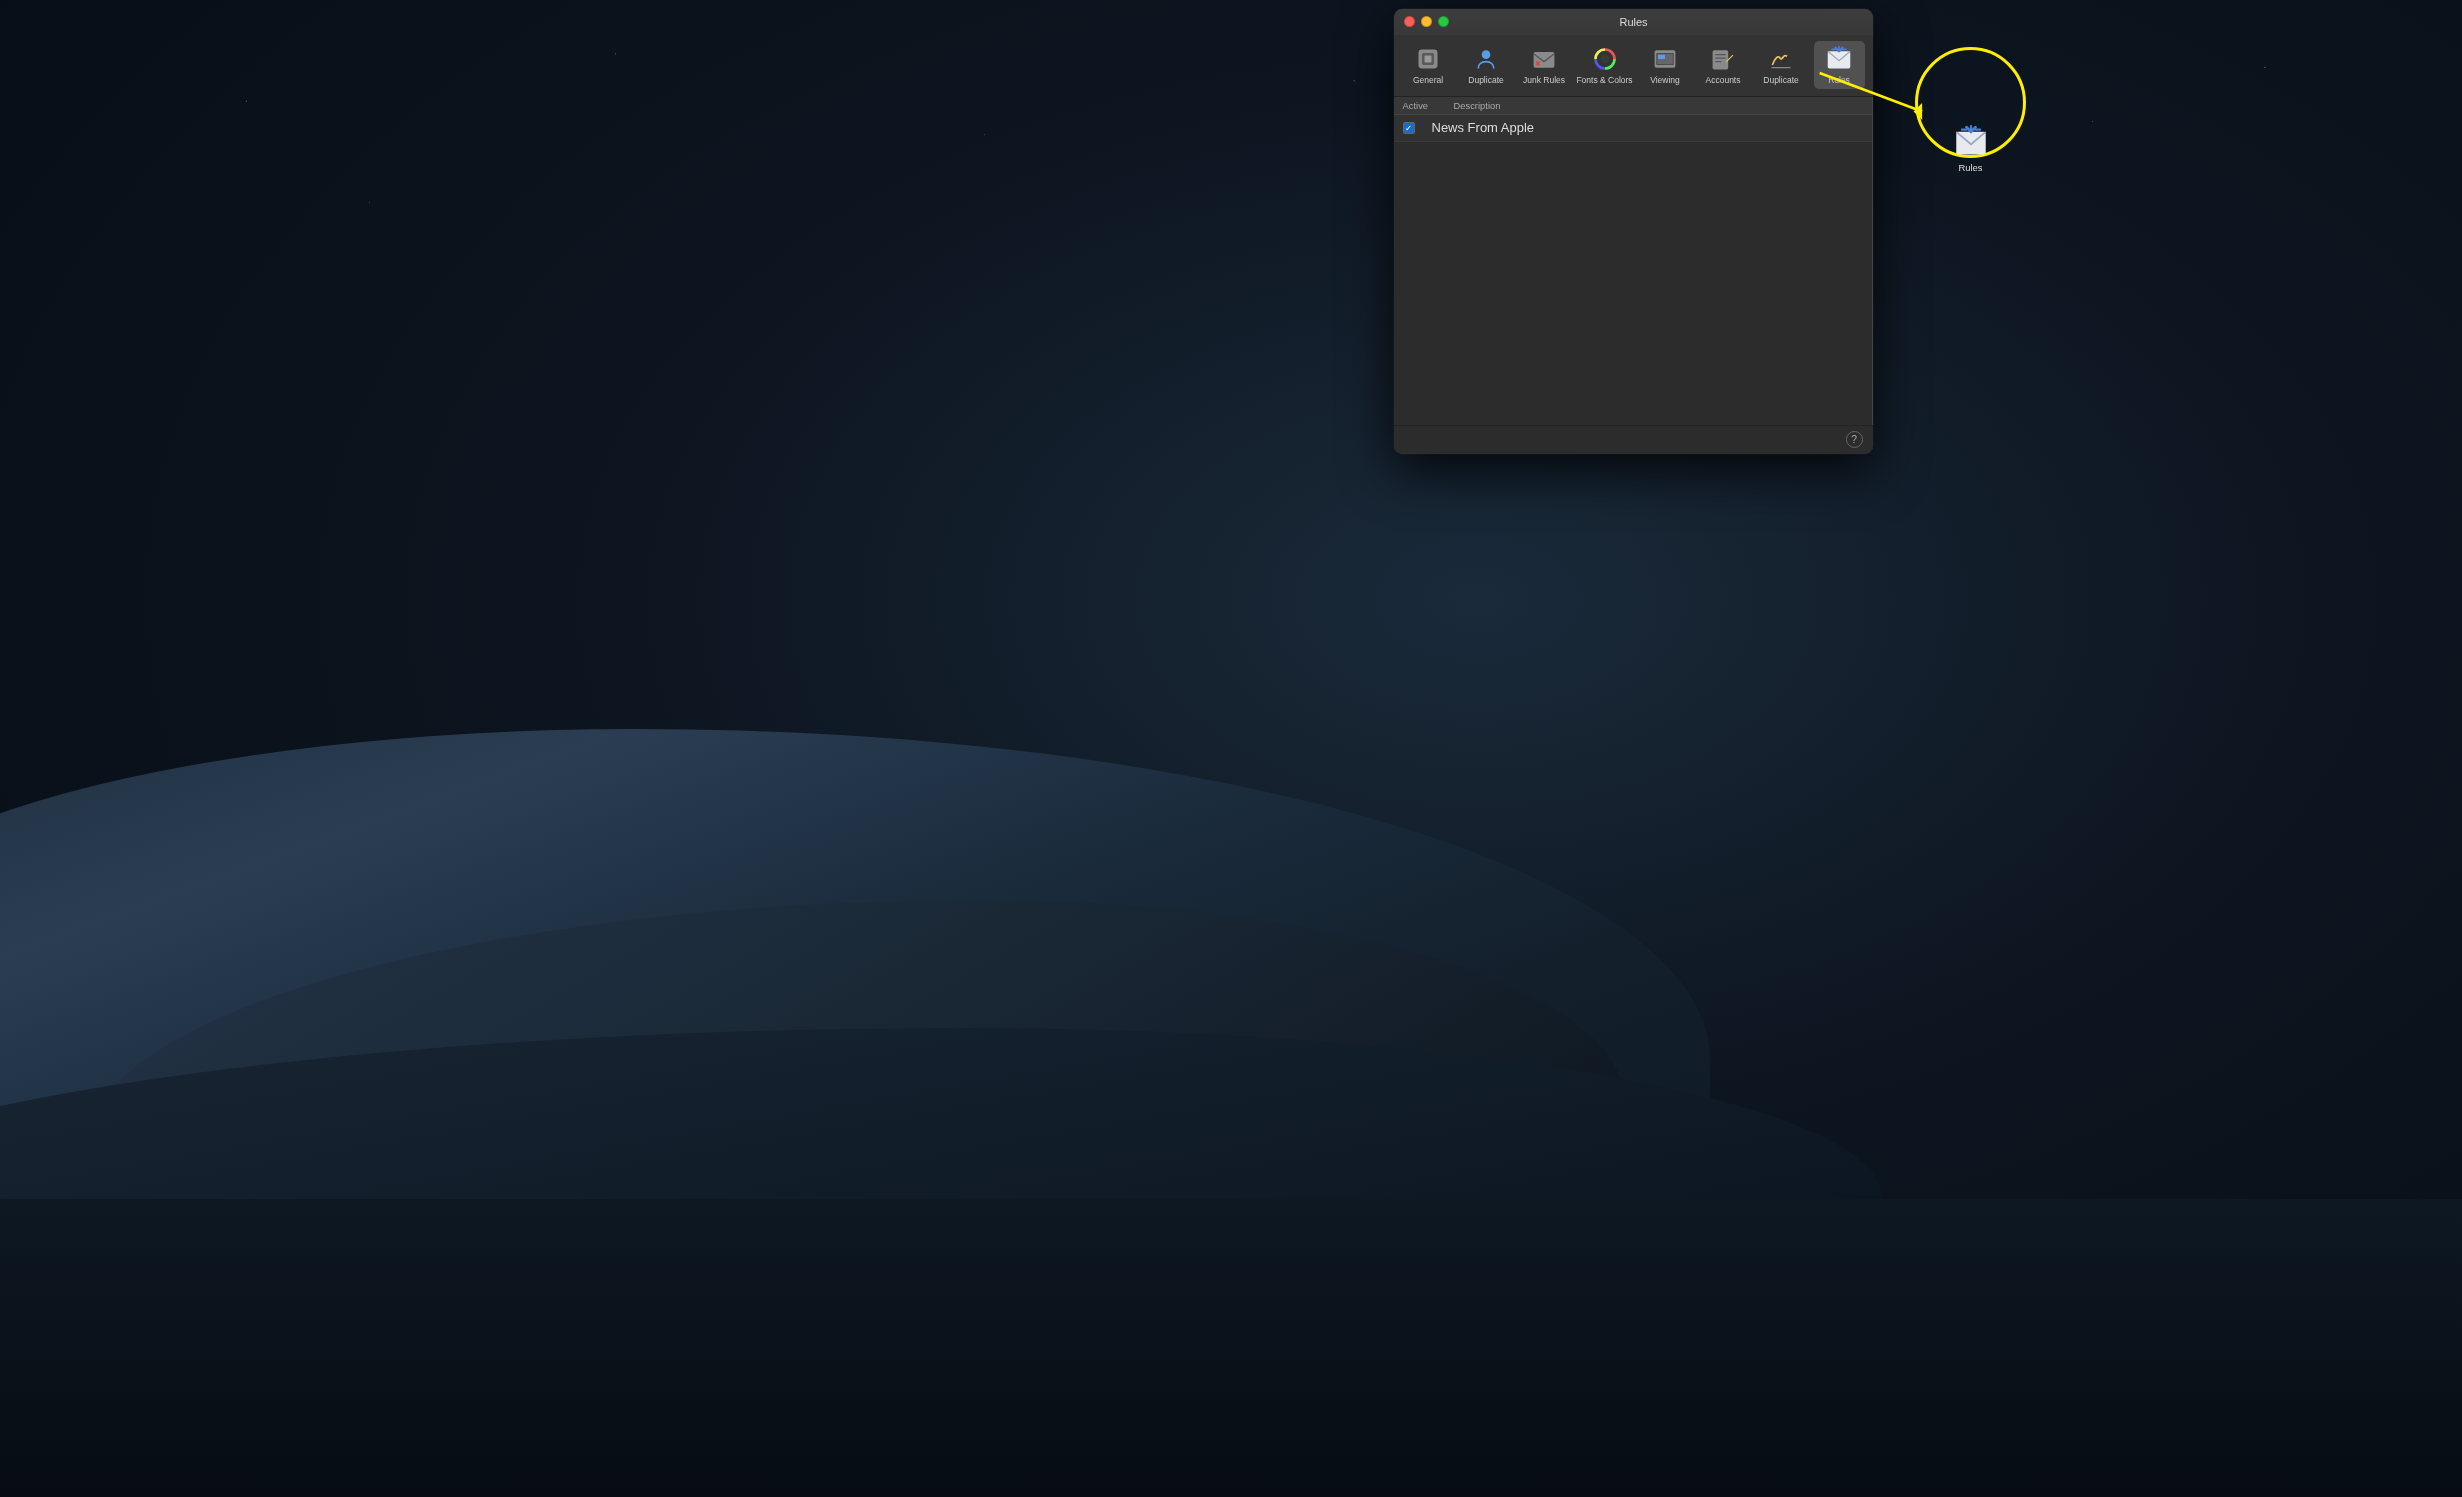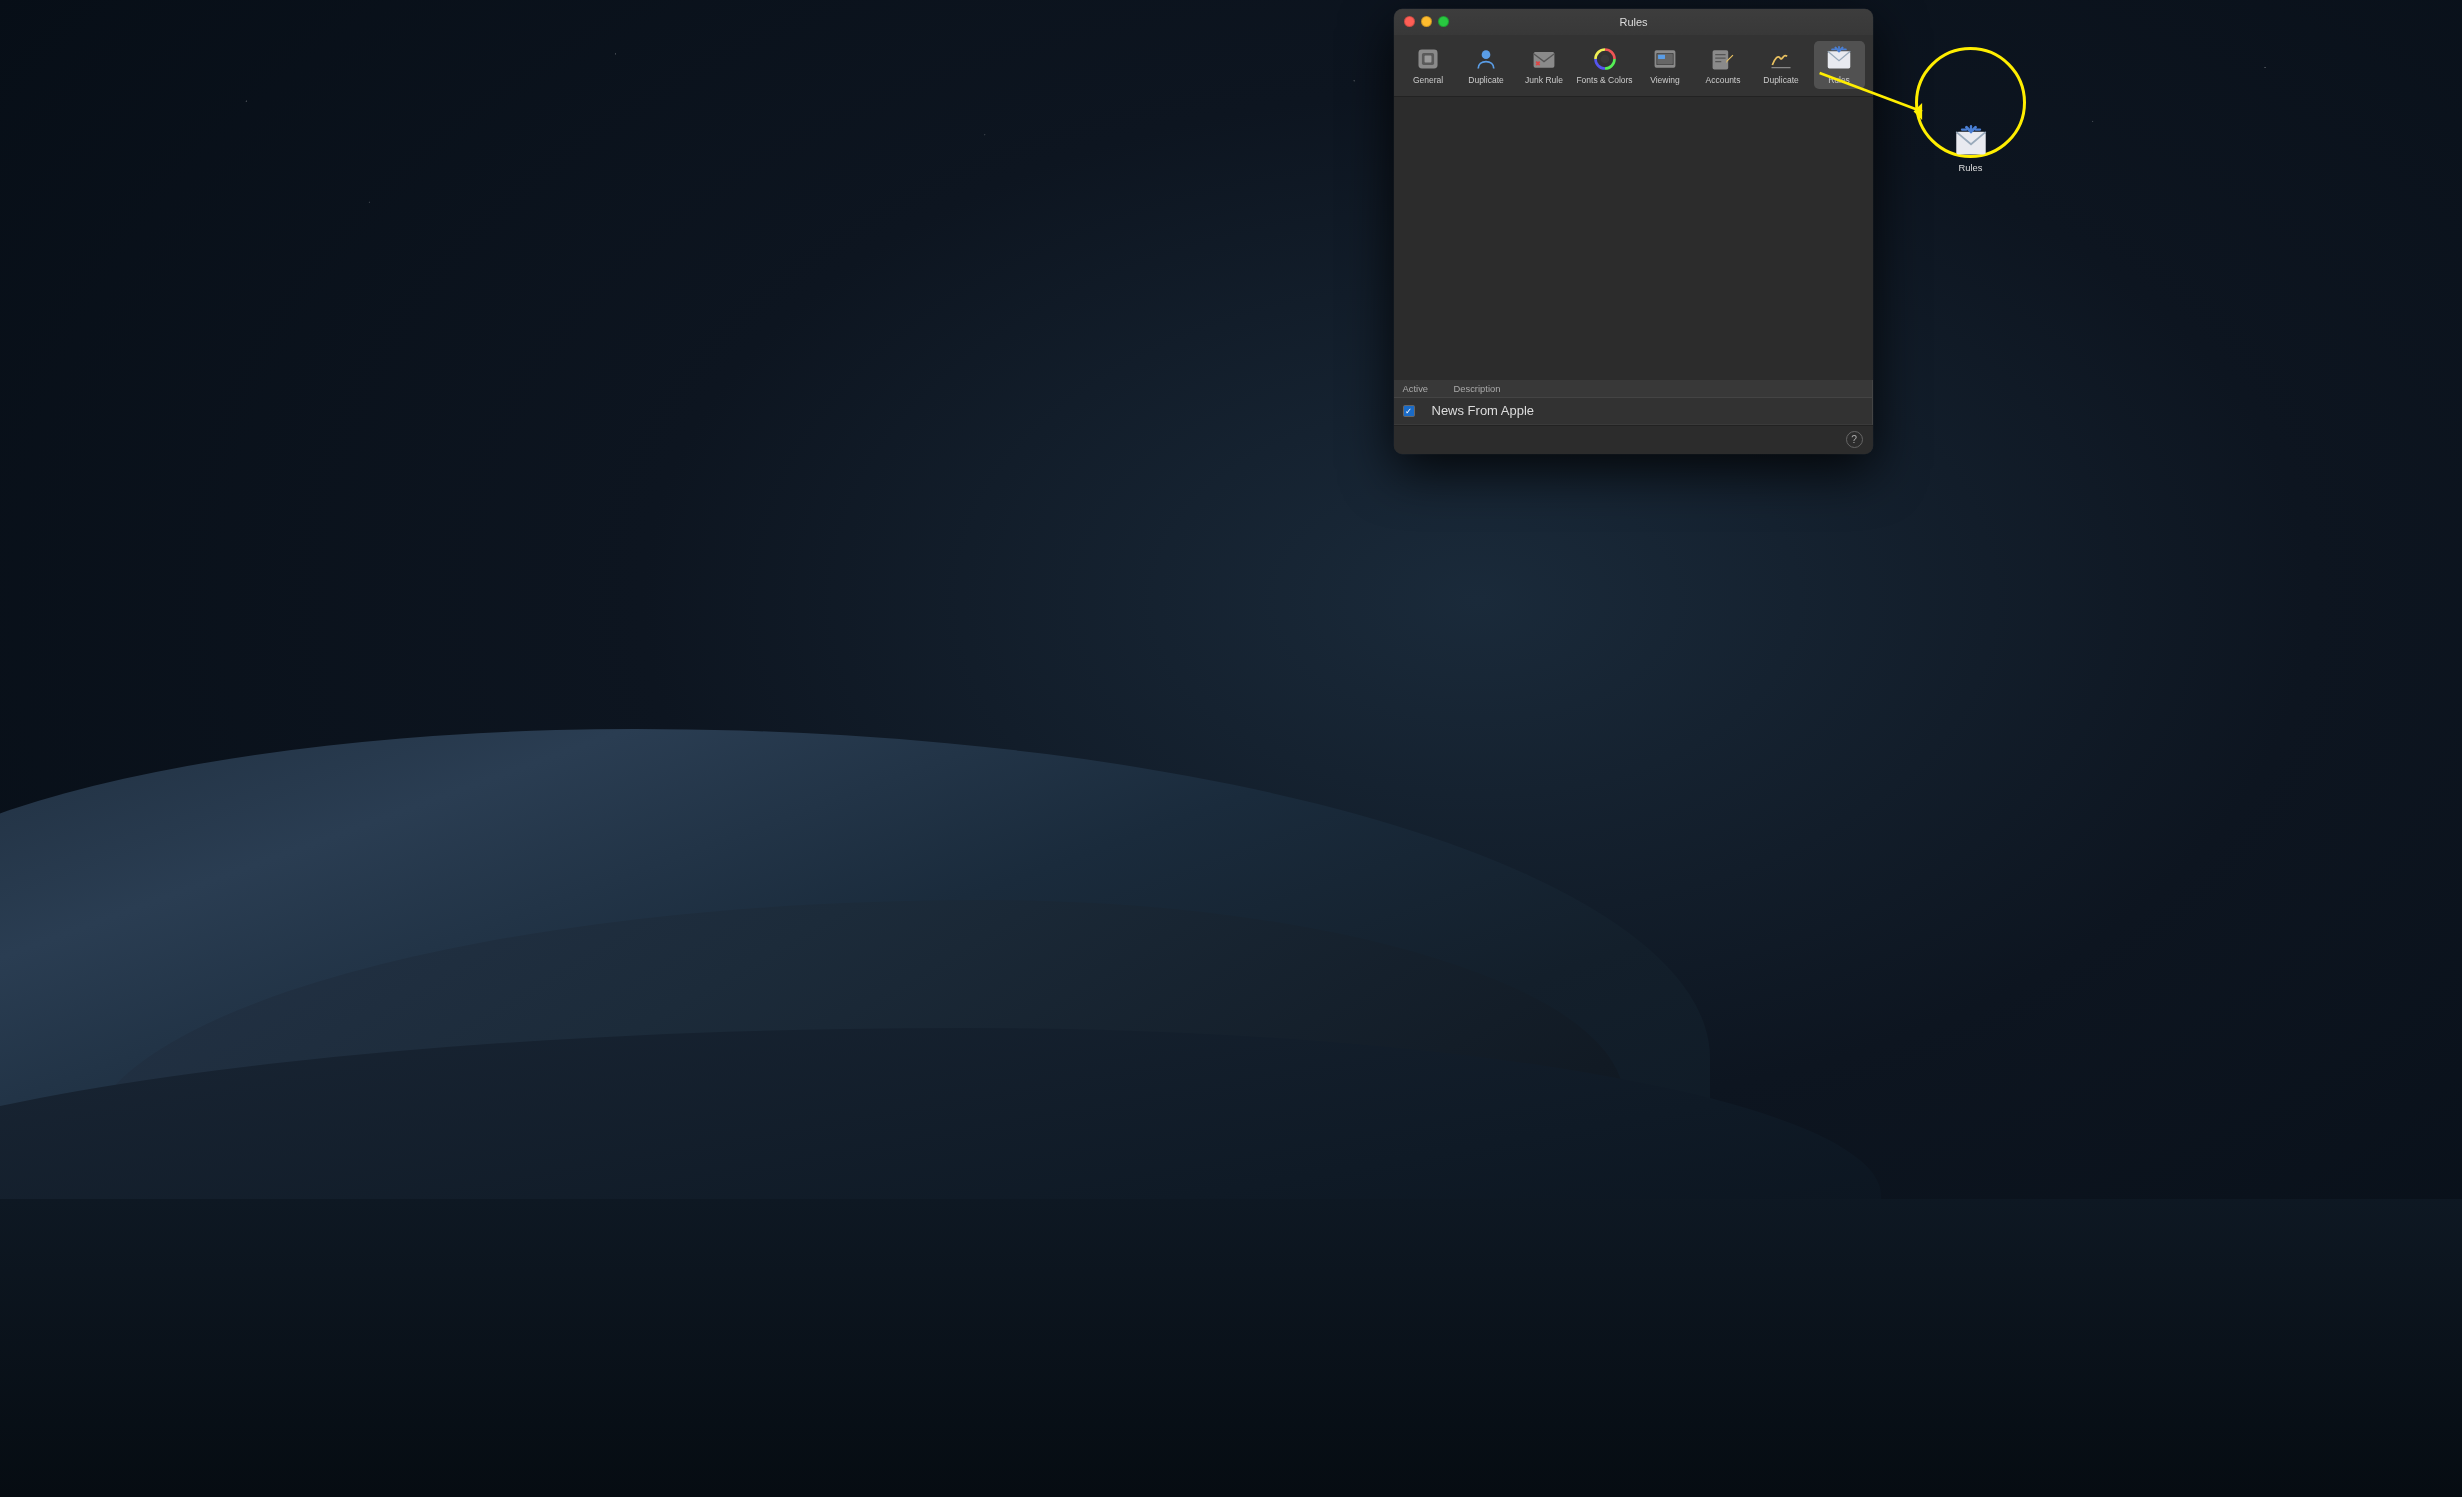--- a/index.html
+++ b/index.html
@@ -175,24 +175,23 @@
     
     .icon-svg {
       width: 26px;
       height: 26px;
     }
 
     
     .content {
       flex: 1;
       display: flex;
-      flex-direction: row;
+      flex-direction: column;
       background: #2c2c2c;
       overflow: hidden;
-      align-items: flex-end;
     }
 
     
     .rules-list-area {
       flex: 1;
       display: flex;
       flex-direction: column;
       border-right: 0.9px solid #444;
     }
 
@@ -344,21 +343,21 @@
 
     <div class="toolbar-item">
       <div class="toolbar-icon">
         <svg class="icon-svg" viewBox="0 0 30 30" fill="none" xmlns="http://www.w3.org/2000/svg">
           <rect x="3" y="7" width="24" height="18" rx="2" fill="#8a8a8a"></rect>
           <path d="M3 9l12 9 12-9" stroke="#555" stroke-width="1.5" fill="none"></path>
           <line x1="10" y1="18" x2="6" y2="22" stroke="#d44" stroke-width="2"></line>
           <line x1="6" y1="18" x2="10" y2="22" stroke="#d44" stroke-width="2"></line>
         </svg>
       </div>
-      <span class="toolbar-label">Junk Rule</span>
+      <span class="toolbar-label">Junk Rules</span>
     </div>
 
     <div class="toolbar-item">
       <div class="toolbar-icon">
         <svg class="icon-svg" viewBox="0 0 30 30" fill="none" xmlns="http://www.w3.org/2000/svg">
           <circle cx="15" cy="15" r="11" fill="none" stroke="#ccc" stroke-width="1"></circle>
           <path d="M15 4 A11 11 0 0 1 26 15" stroke="#e55" stroke-width="3" fill="none"></path>
           <path d="M26 15 A11 11 0 0 1 15 26" stroke="#5e5" stroke-width="3" fill="none"></path>
           <path d="M15 26 A11 11 0 0 1 4 15" stroke="#55e" stroke-width="3" fill="none"></path>
           <path d="M4 15 A11 11 0 0 1 15 4" stroke="#ee5" stroke-width="3" fill="none"></path>

